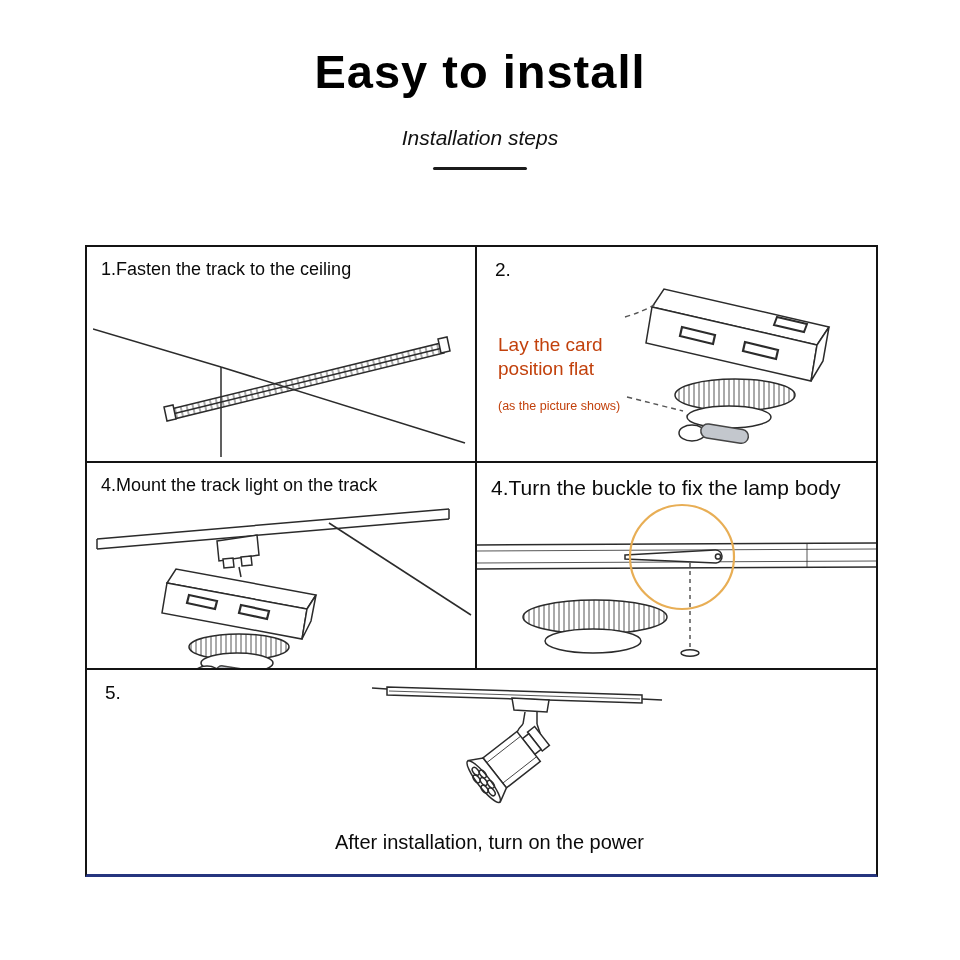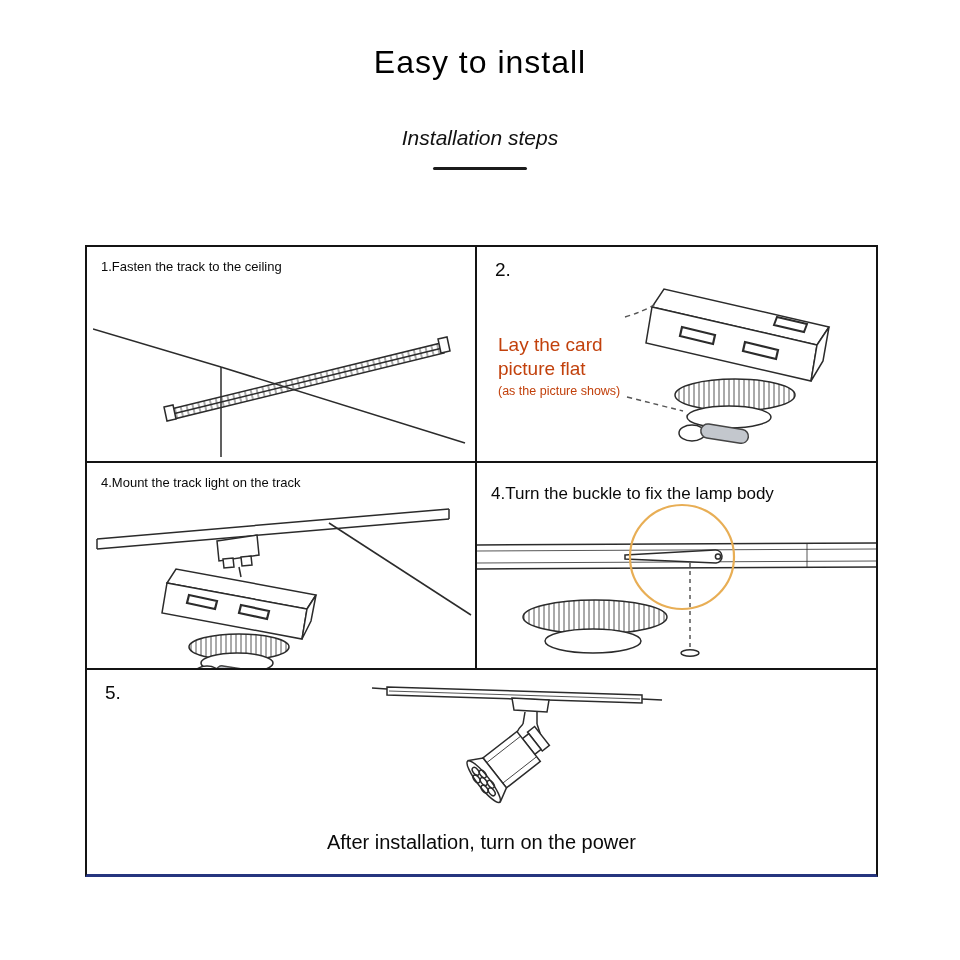--- a/index.html
+++ b/index.html
@@ -2,46 +2,46 @@
 <html><head>
 <meta charset="utf-8">
 <style>
   html,body { margin:0; padding:0; background:#ffffff; }
   .page {
     position:relative; width:960px; height:960px; background:#fff;
     font-family:"Liberation Sans", sans-serif; color:#111; overflow:hidden;
   }
   .title {
     position:absolute; top:44px; left:0; width:100%; text-align:center;
-    font-size:32px; font-weight:400; letter-spacing:1px; color:#000;
+    font-size:47px; font-weight:700; letter-spacing:1px; color:#000;
   }
   .subtitle {
     position:absolute; top:126px; left:0; width:100%; text-align:center;
     font-size:21px; color:#111;font-style:italic;
   }
   .divider {
     position:absolute; top:167px; left:calc(50% - 47px);
     width:94px; height:3px; background:#1b1b1b; border-radius:2px;
   }
   .grid {
     position:absolute; left:85px; top:245px; width:789px;
     display:grid; grid-template-columns:390px 1fr;
     grid-template-rows:216px 207px 204px;
     border:2px solid #141414; border-bottom:3px solid #26357F; background:#fff;
   }
   .cell { position:relative; box-sizing:border-box; overflow:hidden;
           border-right:2px solid #141414; border-bottom:2px solid #141414; }
   .cell.last-col { border-right:none; }
   .cell.row3 { grid-column:1 / span 2; border-right:none; border-bottom:none; }
-  .step-label { font-size:13px; padding:12px 8px 0 14px; color:#0a0a0a; }
-  .cell-4 .step-label { font-size:17px; padding-top:21px; }
+  .step-label { font-size:18px; padding:12px 8px 0 14px; color:#0a0a0a; }
+  .cell-4 .step-label { font-size:21px; padding-top:13px; }
   .corner-num { position:absolute; top:12px; left:18px; font-size:19px; color:#0a0a0a; }
   .note { position:absolute; left:21px; top:86px; width:165px; font-size:19px; line-height:1.25; color:#c2410c; }
-  .note-small { font-size:12.5px; margin-top:3px; white-space:nowrap; }
-  .caption { position:absolute; bottom:20px; left:0; width:100%; text-align:center; font-size:20px; color:#0a0a0a; }
+  .note-small { font-size:12.5px; margin-top:18px; white-space:nowrap; }
+  .caption { position:absolute; bottom:20px; left:8px; width:100%; text-align:center; font-size:20px; color:#0a0a0a; }
   svg.illus { position:absolute; display:block; }
   .illus-1 { left:6px;  top:44px; }
   .illus-2 { left:0;    top:0; }
   .illus-3 { left:2px;  top:34px; }
   .illus-4 { left:0;    top:36px; }
   .illus-5 { left:0;    top:4px; }
 </style>
 </head>
 <body>
 
@@ -70,21 +70,21 @@
           <polygon points="71,116 80,114 83,128 74,130" fill="#fff"></polygon>
           <polygon points="345,48 354,46 357,60 348,62" fill="#fff"></polygon>
         </g>
       </svg>
     </div>
 
     <div class="cell cell-2 last-col">
       <div class="corner-num">2.</div>
       <div class="note">
         <div>Lay the card</div>
-        <div>picture flat</div>
+        <div>position flat</div>
         <div class="note-small">(as the picture shows)</div>
       </div>
       <svg class="illus illus-2" width="399" height="214" viewBox="0 0 399 214">
         <defs>
           <pattern id="h2" width="5" height="12" patternUnits="userSpaceOnUse">
             <line x1="2" y1="0" x2="2" y2="12" stroke="#555" stroke-width="1"></line>
           </pattern>
         </defs>
         <g stroke="#2b2b2b" stroke-width="1.5" fill="none">
           <ellipse cx="258" cy="148" rx="60" ry="16" fill="url(#h2)"></ellipse>

